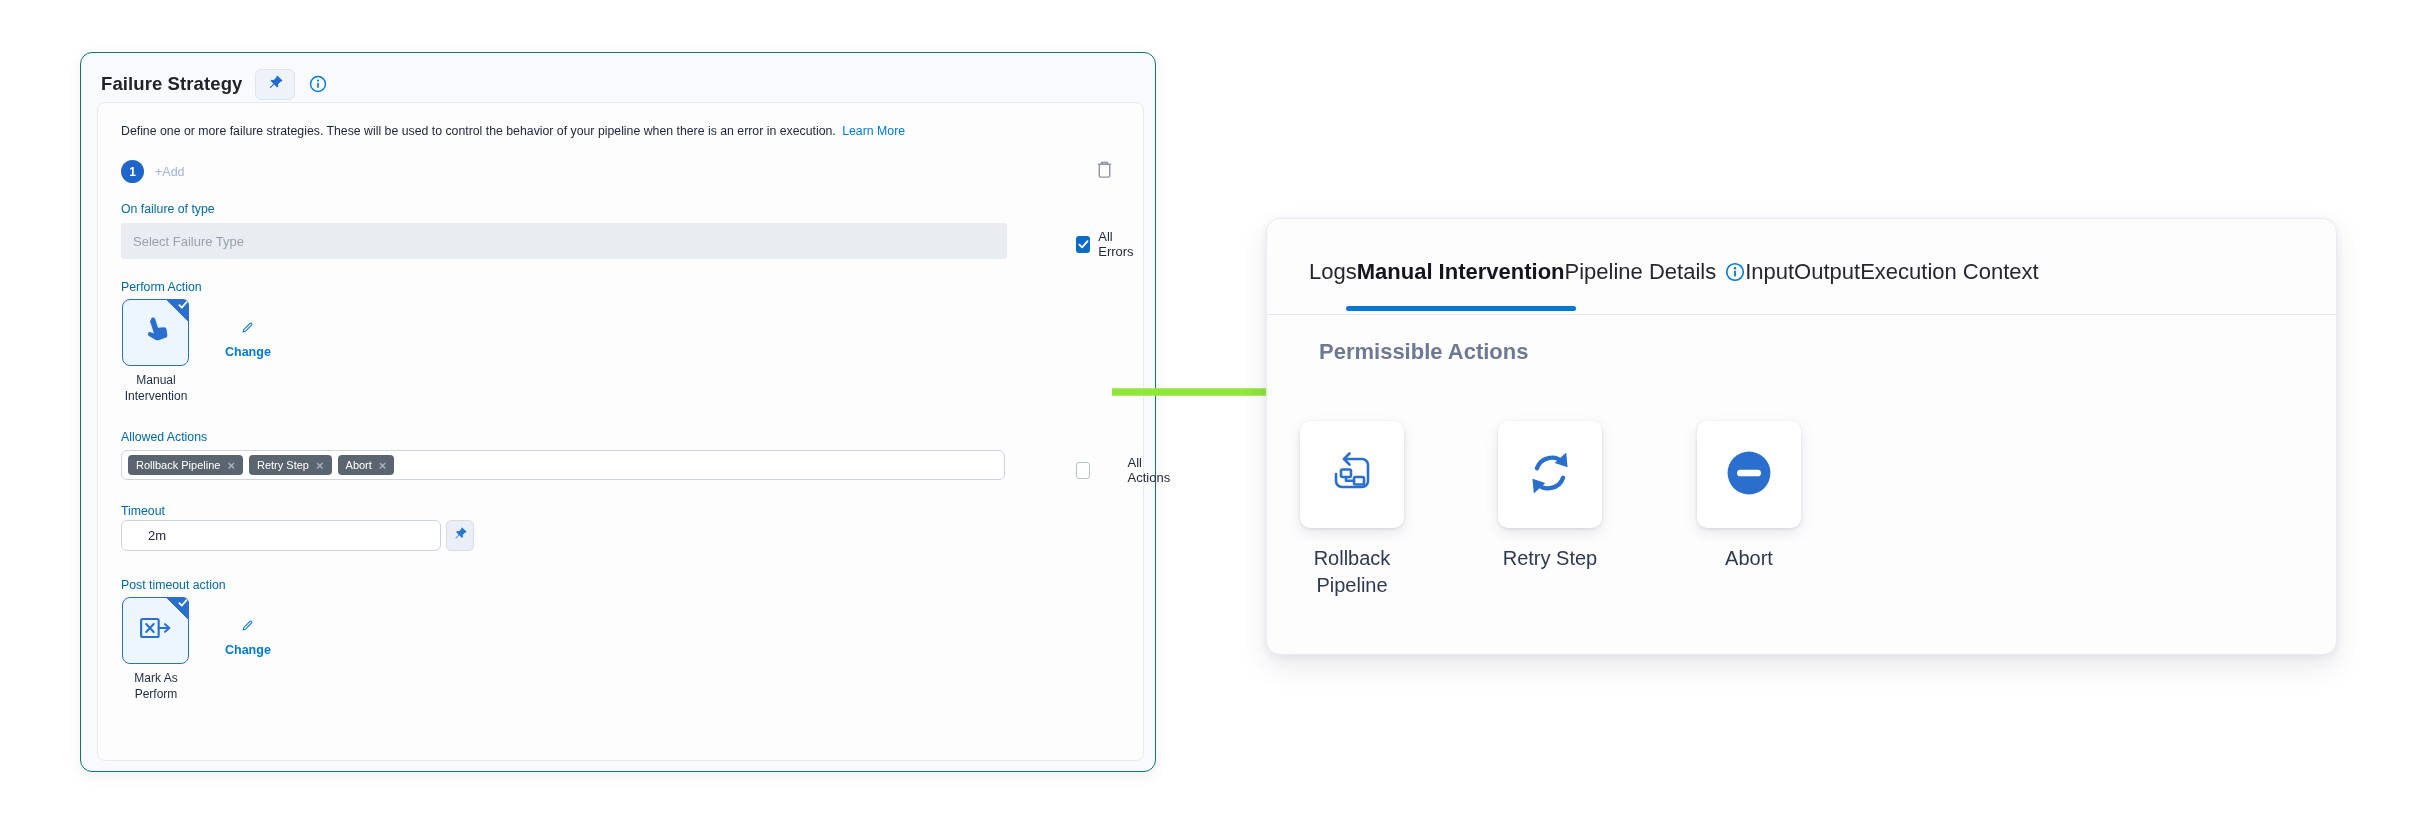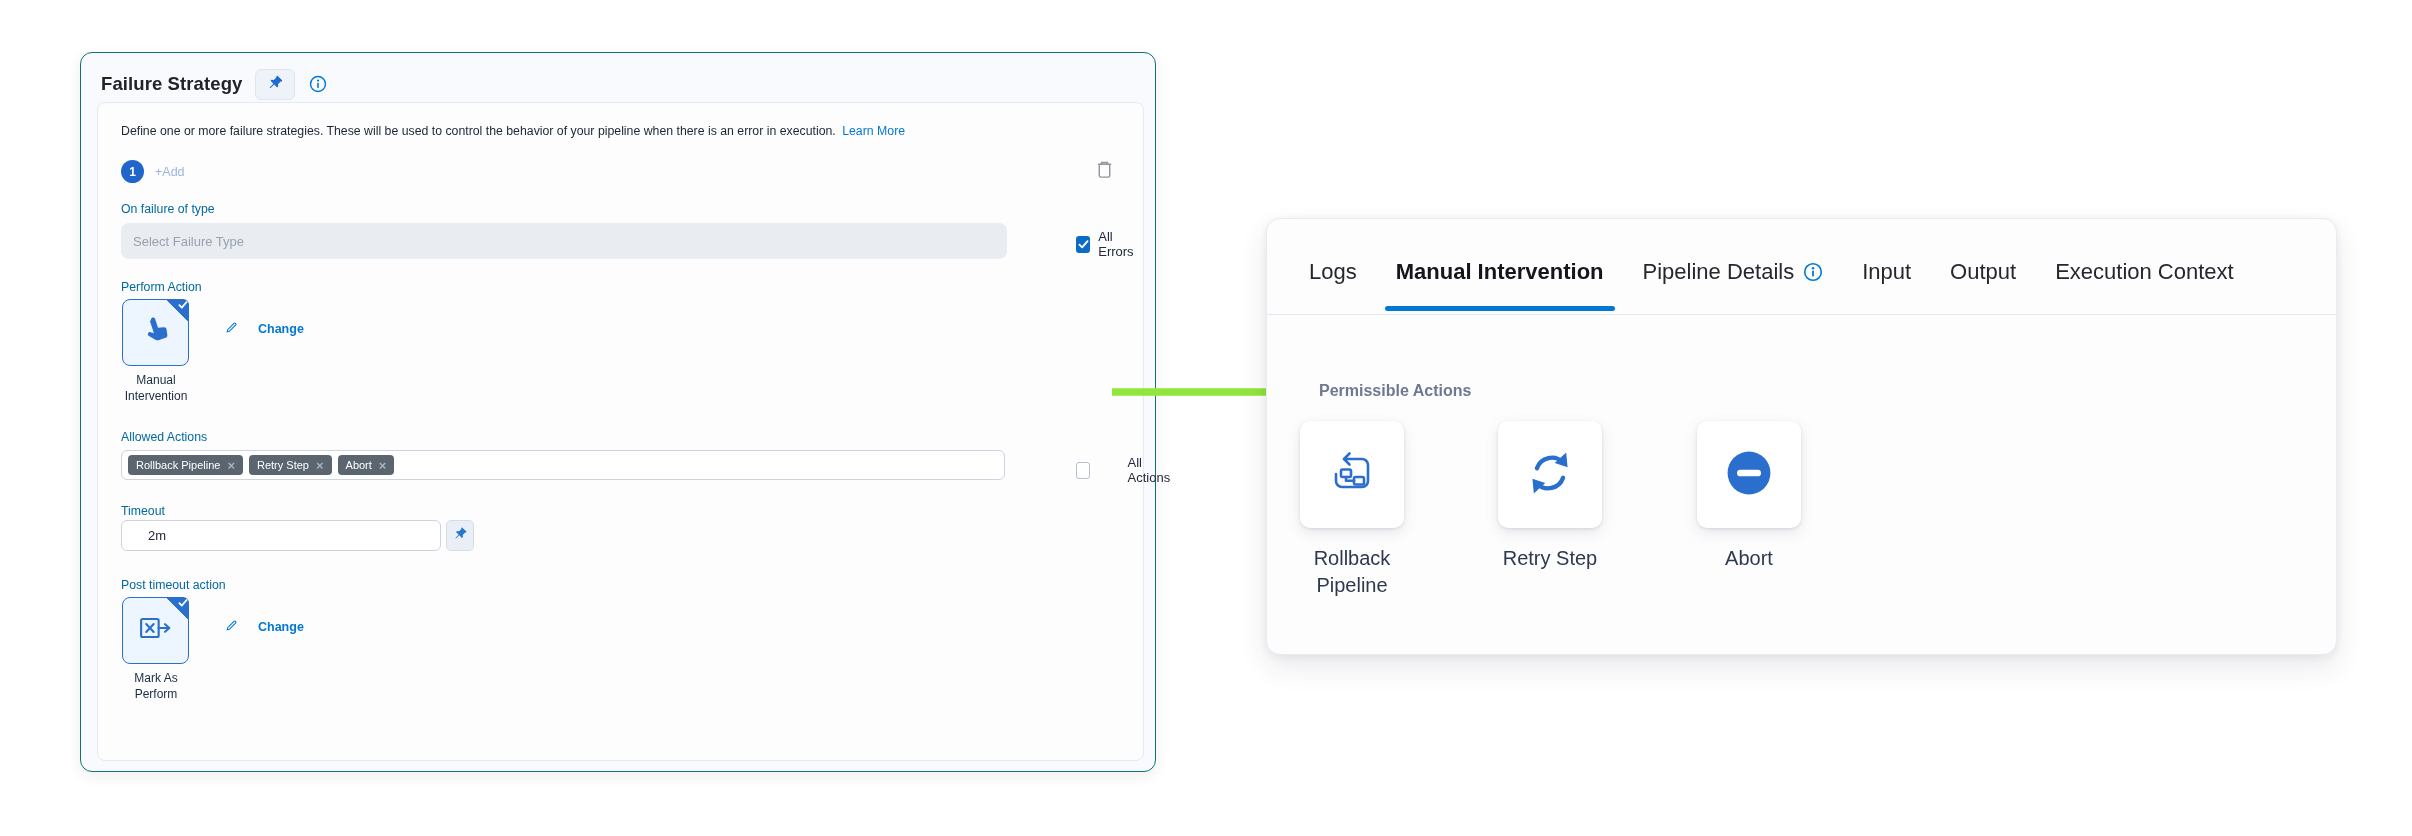--- a/index.html
+++ b/index.html
@@ -28,42 +28,42 @@
     display:flex; align-items:center; justify-content:center; cursor:pointer; }
   .add-link { position:absolute; left:57px; top:62px; font-size:12.5px; color:#9db3dd; cursor:pointer; }
   .trash-btn { position:absolute; left:994px; top:55px; width:24px; height:26px;
     display:flex; align-items:center; justify-content:center; background:none; border:none; cursor:pointer; }
 
   .fld-label { position:absolute; left:23px; font-size:12.3px; color:#0369a1; }
   .lbl-onfailure { top:99px; } .lbl-perform { top:177px; } .lbl-allowed { top:327px; }
   .lbl-timeout { top:401px; } .lbl-posttimeout { top:475px; }
 
   .select-input { position:absolute; left:23px; top:120px; width:886px; height:30px;
-    background:#e9ecf0; border:none; border-radius:8px; padding:18px 12px; font-size:13px; color:#3c4656;
+    background:#e9ecf0; border:none; border-radius:3px; padding:18px 12px; font-size:13px; color:#3c4656;
     font-family:inherit; }
   .select-input::placeholder { color:#99a2ae; }
 
   .checkbox { position:absolute; display:flex; align-items:center; gap:8px; cursor:pointer;padding-left:48px; }
   .chk-all-errors { left:930px; top:126px; }
   .chk-all-actions { left:930px; top:352px;gap:38px; }
   .chk-box { width:17px; height:17px; border-radius:3px; display:flex; align-items:center; justify-content:center; }
   .chk-box.checked { background:#0d6bc6; }
   .chk-box.unchecked { background:#fff; border:1.5px solid #b7bfcc; }
   .chk-label { font-size:13px; color:#232a3a; }
 
   .type-card { position:absolute; left:24px; width:67px; height:67px; background:#edf6ff;
     border:1.6px solid #2b6fce; border-radius:8px; display:flex; align-items:center; justify-content:center;
     cursor:pointer; }
   .type-card.mi { top:196px; } .type-card.maf { top:494px; }
   .corner { position:absolute; top:-1px; right:-1px; width:23px; height:23px;
     background:linear-gradient(to top right, rgba(0,0,0,0) 49.5%, #2b6fce 50%); border-radius:0 6px 0 0; }
   .corner svg { position:absolute; top:2px; right:1.5px; }
 
-  .change-link { position:absolute; left:127px; display:flex; align-items:center; gap:20px;
-    color:#0278d5; font-size:12.5px; font-weight:600; cursor:pointer; }
+  .change-link { position:absolute; left:127px; display:flex; align-items:center; gap:8px;
+    color:#0278d5; font-size:12.5px; font-weight:600; cursor:pointer;flex-direction:column; }
   .change-1 { top:218px; } .change-2 { top:516px; }
 
   .type-caption { position:absolute; left:4px; width:108px; text-align:center;
     font-size:12px; color:#1d2b42; line-height:1.35; }
   .cap-mi { top:269px; } .cap-maf { top:567px; }
   .type-caption span { display:block; }
 
   .tags-input { position:absolute; left:23px; top:347px; width:884px; height:30px; background:#fff;
     border:1px solid #cdd3df; border-radius:6px; display:flex; align-items:center; padding:0 6px; gap:6px;
     cursor:text; }
@@ -78,28 +78,28 @@
     display:flex; align-items:center; justify-content:center; cursor:pointer; }
 
   
   .anno-arrow { position:absolute; left:1112px; top:377px; }
 
   
   .details-panel { position:absolute; left:1266px; top:218px; width:1071px; height:437px;
     background:#fdfdfe; border:1px solid #e9ebf2; border-radius:14px;
     box-shadow:0 12px 28px rgba(35,42,70,.10), 0 2px 8px rgba(35,42,70,.06); }
   .tabs { position:absolute; left:0; right:0; top:0; height:96px; display:flex; align-items:center;
-    padding:10px 0 0 42px; gap:39px; border-bottom:1px solid #e6e8ef; }
+    padding:10px 0 0 42px; border-bottom:1px solid #e6e8ef; }
   .tab { position:relative; height:100%; display:flex; align-items:center; gap:9px;
     font-size:22px; color:#26262f; cursor:pointer; white-space:nowrap; }
   .tab.active { font-weight:700; color:#15151f; }
   .tab.active::after { content:""; position:absolute; left:-11px; right:-11px; bottom:3px; height:5px;
     background:#0278d5; border-radius:4px; }
 
-  .section-title { position:absolute; left:52px; top:120px; font-size:16px; color:#6e7890;margin-top:43px; }
+  .section-title { position:absolute; left:52px; top:120px; font-size:22px; color:#6e7890; }
 
   .action-card { position:absolute; top:202px; width:104px; height:107px; background:#fff; border-radius:10px;
     box-shadow:0 1px 3px rgba(35,42,70,.12), 0 5px 14px rgba(96,97,112,.14);
     display:flex; align-items:center; justify-content:center; cursor:pointer; }
   .ac-1 { left:33px; } .ac-2 { left:231px; } .ac-3 { left:430px; }
   .action-label { position:absolute; top:326px; width:112px; text-align:center; font-size:20px;
     color:#2e3950; line-height:1.35; }
   .al-1 { left:29px; } .al-2 { left:227px; } .al-3 { left:426px; }
 </style>
 </head>

